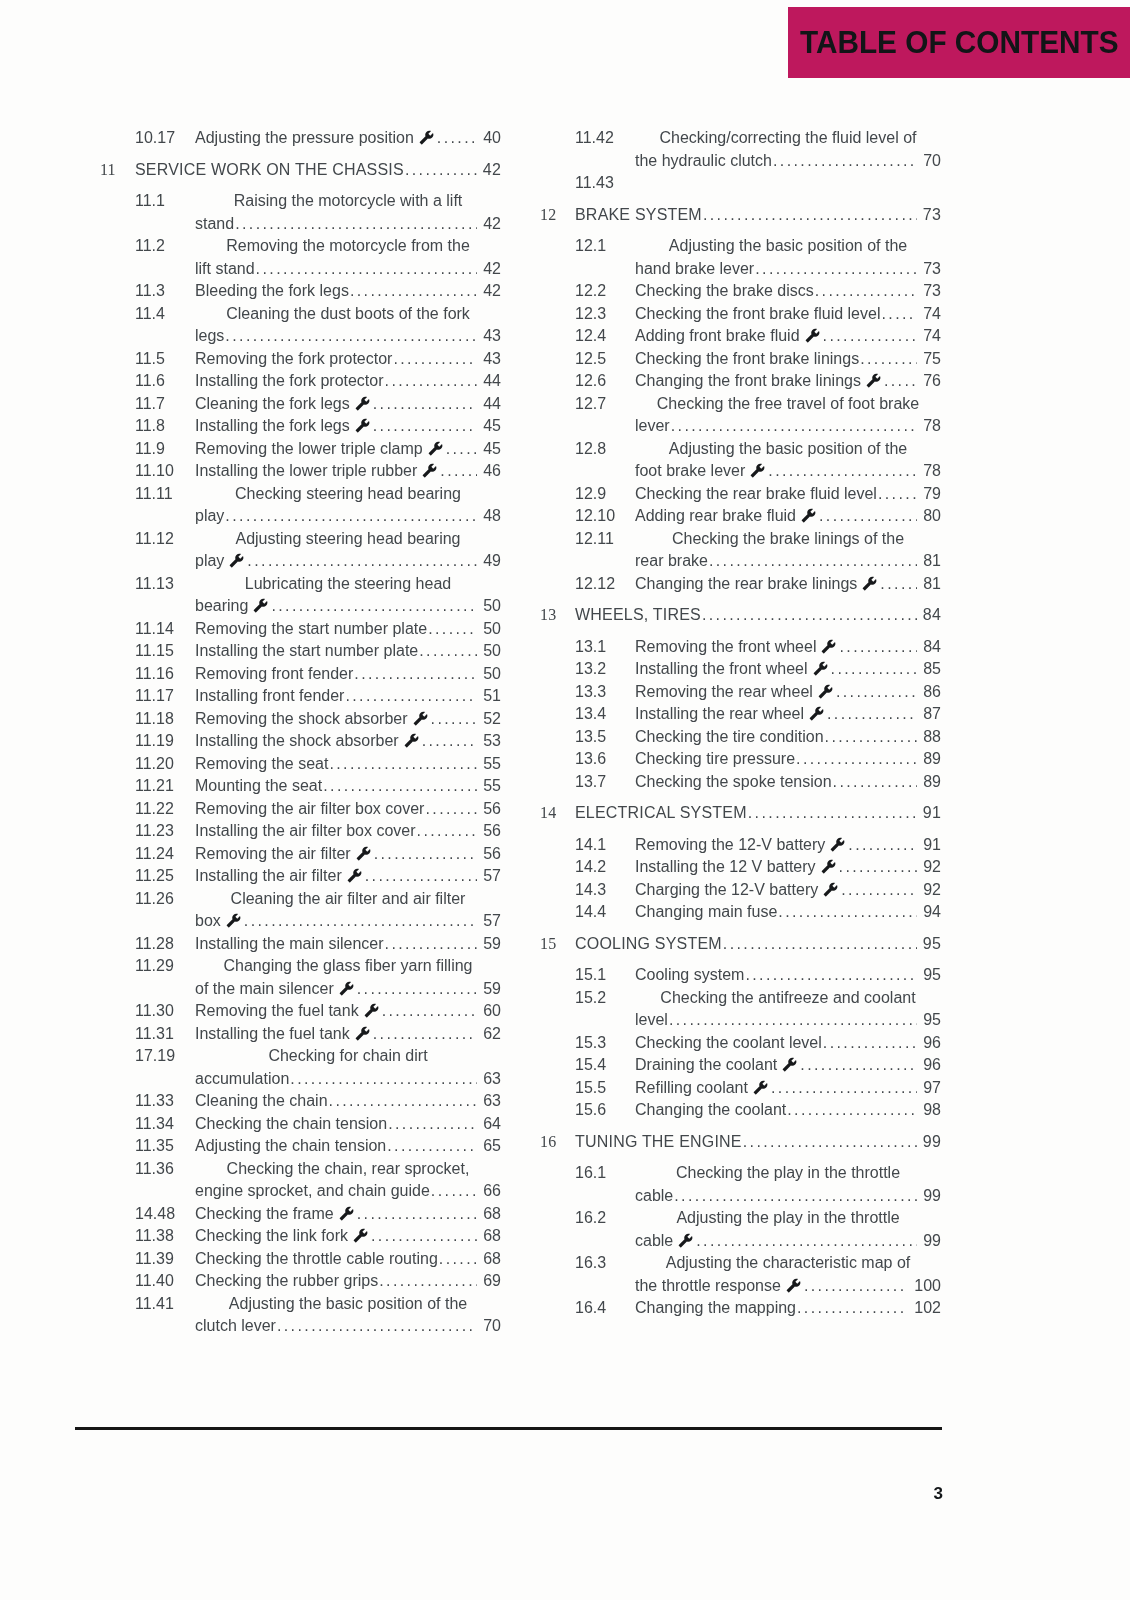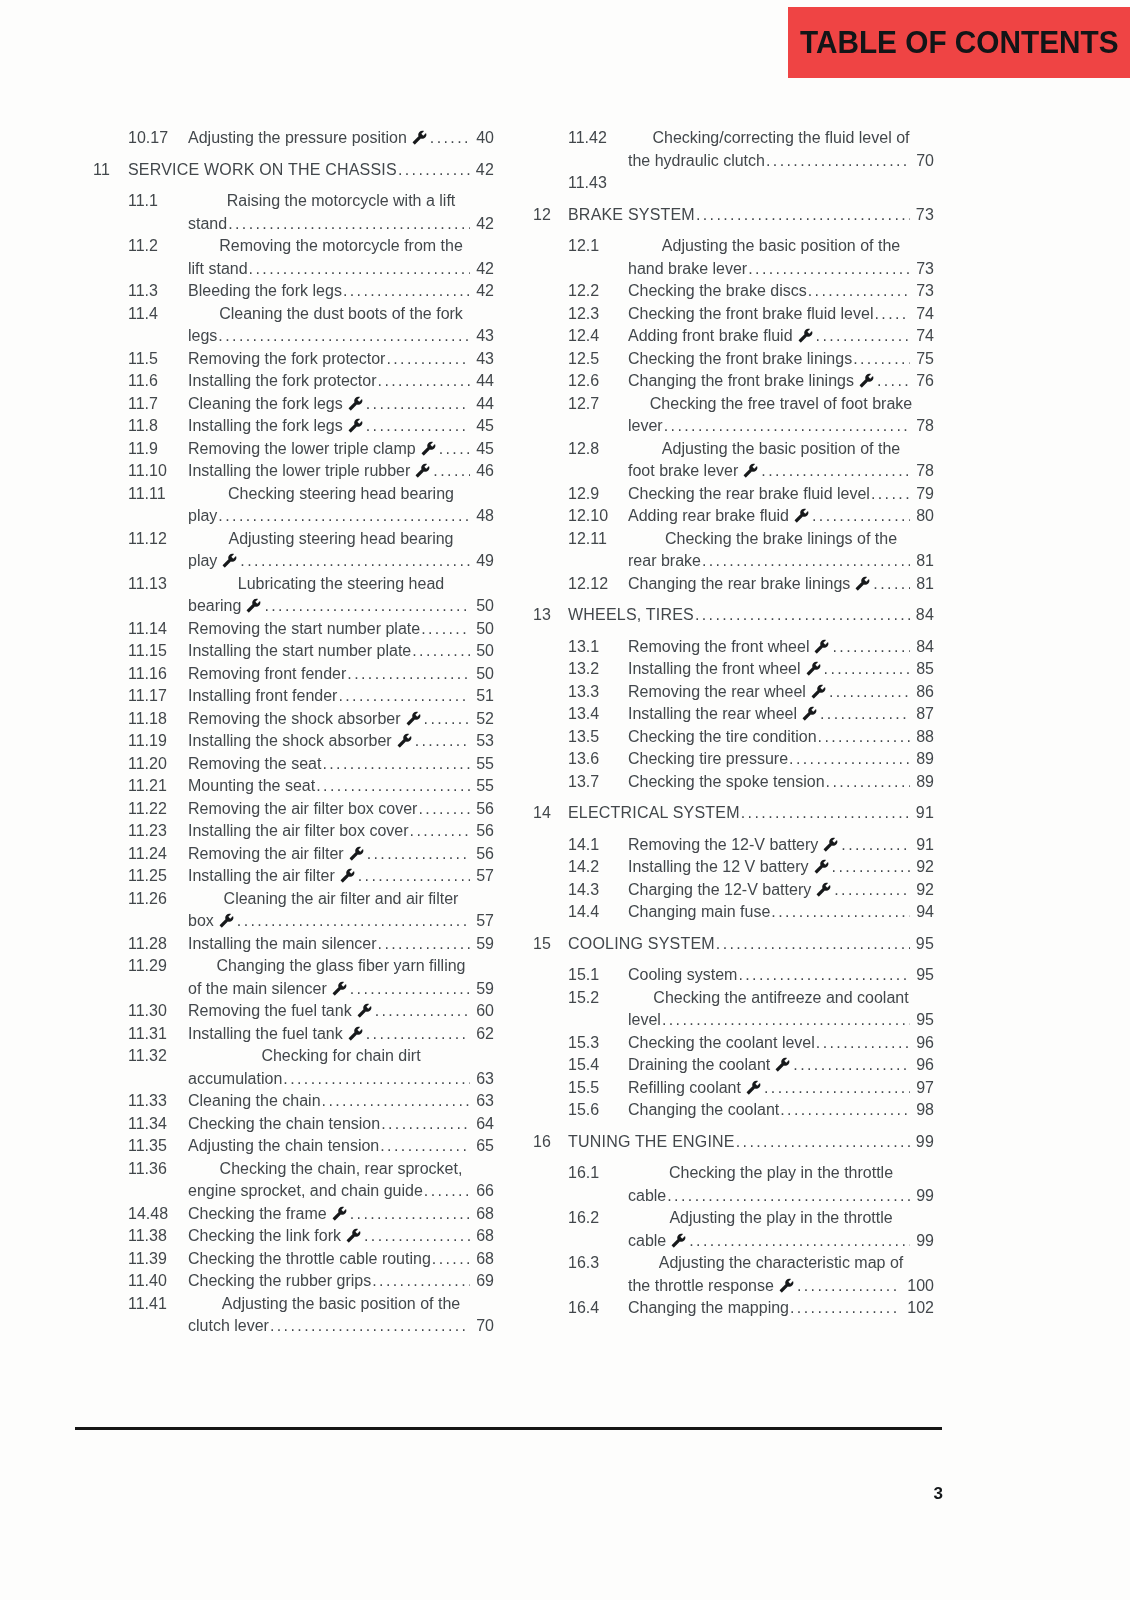--- a/index.html
+++ b/index.html
@@ -3,36 +3,36 @@
 <meta charset="utf-8">
 <style>
   html,body{margin:0;padding:0;}
   body{
     width:1130px;height:1600px;position:relative;background:#fdfdfc;
     font-family:"Liberation Sans", sans-serif;color:#42474b;
     -webkit-font-smoothing:antialiased;
   }
   .toc-header{
     position:absolute;top:7px;left:788px;right:0;height:71px;
-    background:#ef4444;display:flex;align-items:center;justify-content:center;
+    background:#be185d;display:flex;align-items:center;justify-content:center;
   }
   .toc-header h1{
     margin:0;font-size:32px;font-weight:bold;color:#121517;
     transform:scaleX(.93);letter-spacing:0;white-space:nowrap;
   }
   .columns{
-    position:absolute;top:127px;left:93px;display:flex;gap:39px;
+    position:absolute;top:127px;left:100px;display:flex;gap:39px;
     font-size:16px;line-height:22.5px;
   }
   .col{width:401px;}
   .entry{display:flex;align-items:flex-start;}
   .entry .num{flex:none;}
   .entry.section{padding-left:35px;}
   .entry.section .num{width:60px;}
-  .entry.chapter .num{width:35px;}
+  .entry.chapter .num{width:35px;font-family:Liberation Serif, serif;}
   .entry.chapter{margin:9px 0;letter-spacing:.2px;}
   .entry .body{flex:1;min-width:0;}
   .line{display:block;text-align:center;}
   .lastline{display:flex;align-items:baseline;}
   .lastline .txt{flex:none;white-space:nowrap;}
   .dots{
     flex:1;min-width:0;overflow:hidden;white-space:nowrap;padding-left:1px;
   }
   .dots::after{
     content:"....................................................................................................";
@@ -426,21 +426,21 @@
             <span class="txt">Installing the fuel tank</span>
             <span class="wrench"><svg viewBox="0 0 24 24" aria-hidden="true">
                 <path transform="translate(24,0) scale(-1,1)" d="M22.7 19l-9.1-9.1c.9-2.3.4-5-1.5-6.9-2-2-5-2.4-7.4-1.3L9 6 6 9 1.6 4.7C.4 7.1.9 10.1 2.9 12.1c1.9 1.9 4.6 2.4 6.9 1.5l9.1 9.1c.4.4 1 .4 1.4 0l2.3-2.3c.5-.4.5-1.1.1-1.4z"></path>
               </svg></span>
             <span class="dots"></span>
             <span class="pg">62</span>
           </span>
         </span>
       </div>
       <div class="entry section">
-        <span class="num">11.32</span>
+        <span class="num">17.19</span>
         <span class="body">
           <span class="line">Checking for chain dirt</span>
           <span class="lastline">
             <span class="txt">accumulation</span>
             <span class="dots"></span>
             <span class="pg">63</span>
           </span>
         </span>
       </div>
       <div class="entry section">

